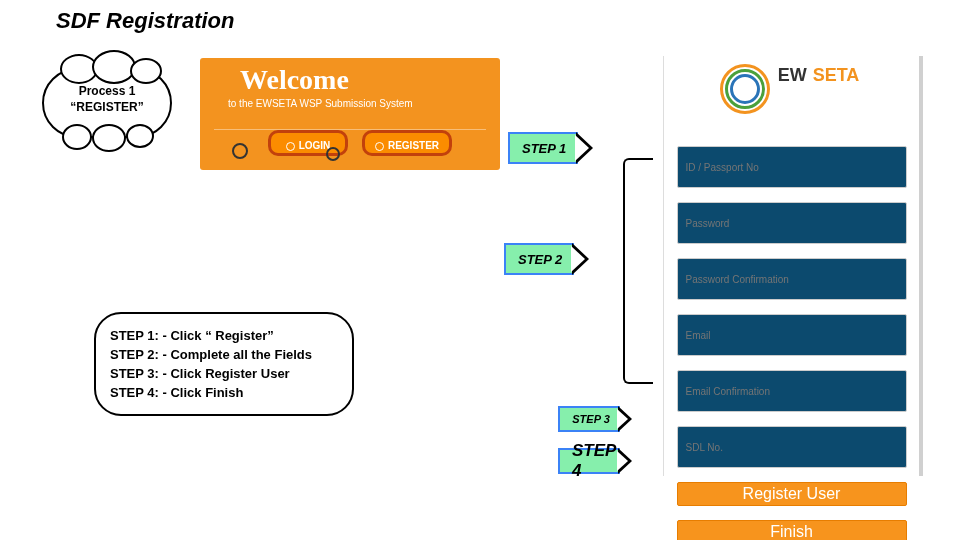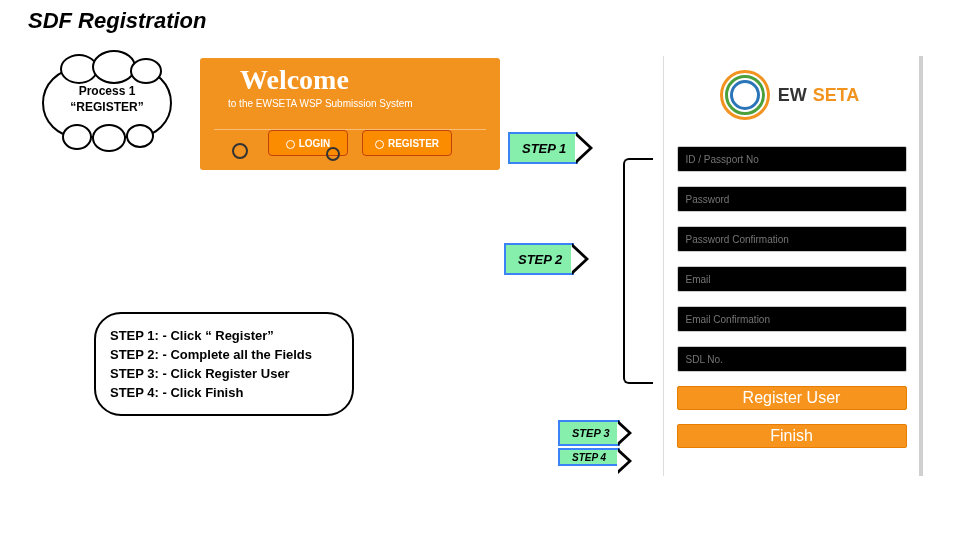--- a/index.html
+++ b/index.html
@@ -1,79 +1,79 @@
 <!DOCTYPE html>
 <html><head>
 <meta charset="utf-8">
 <style>
   * { box-sizing: border-box; margin: 0; padding: 0; }
   body { width: 960px; height: 540px; font-family: Arial, sans-serif; background: #fff; position: relative; overflow: hidden; }
 
   
-  .title { position: absolute; top: 8px; left: 28px; font-size: 22px; font-weight: 700; font-style: italic; }
+  .title { position: absolute; top: 8px; left: 56px; font-size: 22px; font-weight: 700; font-style: italic; }
 
   
   .cloud { position: absolute; top: 68px; left: 42px; width: 130px; height: 70px; }
   .cloud .body { position: relative; width: 130px; height: 70px; background: #fff; border: 2px solid #000; border-radius: 50px; }
   .cloud .bump { position: absolute; background: #fff; border: 2px solid #000; border-radius: 50%; }
   .cloud .b1 { width: 38px; height: 30px; top: -14px; left: 18px; }
   .cloud .b2 { width: 44px; height: 34px; top: -18px; left: 50px; }
   .cloud .b3 { width: 32px; height: 26px; top: -10px; left: 88px; }
   .cloud .b4 { width: 30px; height: 26px; bottom: -12px; left: 20px; }
   .cloud .b5 { width: 34px; height: 28px; bottom: -14px; left: 50px; }
   .cloud .b6 { width: 28px; height: 24px; bottom: -10px; left: 84px; }
   .cloud .txt { position: absolute; top: 16px; left: 0; width: 130px; text-align: center; font-size: 12px; font-weight: 700; line-height: 1.3; z-index: 2; }
 
   
   .banner { position: absolute; top: 58px; left: 200px; width: 300px; height: 112px; background: #f3931f; border-radius: 3px; overflow: hidden; color: #fff; }
   .banner .welcome { font-family: 'Times New Roman', serif; font-size: 28px; font-weight: 700; padding: 6px 0 2px 40px; }
   .banner .subtitle { font-size: 10px; padding: 0 0 20px 14px; border-bottom: 1px solid rgba(255,255,255,.4); margin: 0 14px 0 14px; }
-  .banner .login-btn, .banner .reg-btn { position: absolute; bottom: 14px; height: 26px; line-height: 26px; font-size: 10px; font-weight: 700; color: #fff; background: #fb8c00; border: 1px solid #c2410c; border-radius: 4px; text-align: center; }
+  .banner .login-btn, .banner .reg-btn { position: absolute; bottom: 14px; height: 26px; line-height: 26px; font-size: 10px; font-weight: 700; color: #fff; background: #fb8c00; border: 3px solid #c2410c; border-radius: 10px; text-align: center; }
   .banner .login-btn { left: 68px; width: 80px; }
   .banner .reg-btn { left: 162px; width: 90px; margin-top: 47px; }
   .banner .icon-circ { display: inline-block; width: 9px; height: 9px; border: 1.5px solid #fff; border-radius: 50%; vertical-align: middle; margin-right: 4px; }
 
   
   .ptr1 { position: absolute; top: 143px; left: 232px; width: 16px; height: 16px; border: 2px solid #333; border-radius: 50%; z-index: 5; }
   .ptr2 { position: absolute; top: 147px; left: 326px; width: 14px; height: 14px; border: 2px solid #333; border-radius: 50%; z-index: 5; }
 
   
   .step { position: absolute; background: #86efac; border: 2px solid #3b82f6; height: 32px; display: flex; align-items: center; padding: 0 8px 0 12px; font-weight: 700; font-style: italic; font-size: 13px; }
   .step::after { content: ""; position: absolute; right: -17px; top: -2px; width: 0; height: 0; border-top: 16px solid transparent; border-bottom: 16px solid transparent; border-left: 17px solid #000; }
   .step::before { content: ""; position: absolute; right: -13px; top: 1px; width: 0; height: 0; border-top: 13px solid transparent; border-bottom: 13px solid transparent; border-left: 14px solid #fff; z-index: 1; }
   .step1 { top: 132px; left: 508px; width: 70px; }
   .step2 { top: 243px; left: 504px; width: 70px; }
-  .step3 { top: 420px; left: 558px; width: 62px; font-size: 11px; height: 26px; }
+  .step3 { top: 406px; left: 558px; width: 62px; font-size: 11px; height: 26px; justify-content: center; }
   .step3::after { right: -14px; border-top-width: 13px; border-bottom-width: 13px; border-left-width: 14px; }
   .step3::before { right: -10px; top: 1px; border-top-width: 10px; border-bottom-width: 10px; border-left-width: 11px; }
-  .step4 { top: 448px; left: 558px; width: 62px; font-size: 10px; height: 18px; }
+  .step4 { top: 448px; left: 558px; width: 62px; font-size: 17px; height: 26px; }
   .step4::after { right: -14px; border-top-width: 13px; border-bottom-width: 13px; border-left-width: 14px; }
   .step4::before { right: -10px; top: 1px; border-top-width: 10px; border-bottom-width: 10px; border-left-width: 11px; }
 
   
   .bracket { position: absolute; top: 158px; left: 623px; width: 30px; height: 226px; border: 2px solid #000; border-right: none; border-radius: 6px 0 0 6px; }
 
   
   .stepsbox { position: absolute; top: 312px; left: 94px; width: 260px; border: 2.5px solid #000; border-radius: 27px; padding: 10px 14px; background: #fff; }
   .stepsbox div { font-size: 13px; margin: 4px 0; }
   .stepsbox b { font-weight: 700; }
 
   
   .formpanel { position: absolute; top: 56px; left: 663px; width: 260px; height: 420px; background: #fff; border-left: 1px solid #ddd; border-right: 4px solid #d0d0d0; padding: 8px 10px 6px 10px; }
-  .logo { width: 100%; height: 62px; display: flex; align-items: center; justify-content: center; gap: 8px; }
+  .logo { width: 100%; height: 62px; display: flex; align-items: flex-start; justify-content: center; gap: 8px; }
   .logo .rings { width: 50px; height: 50px; position: relative; }
   .logo .ring { position: absolute; border-radius: 50%; border: 3px solid; }
   .logo .r1 { width: 50px; height: 50px; border-color: #f3931f; top: 0; left: 0; }
   .logo .r2 { width: 40px; height: 40px; border-color: #4aa03b; top: 5px; left: 5px; }
   .logo .r3 { width: 30px; height: 30px; border-color: #2a74b8; top: 10px; left: 10px; }
   .logo .txt { font-size: 18px; font-weight: 700; }
   .logo .txt .ew { color: #333; }
   .logo .txt .seta { color: #f3931f; display: inline-block; padding: 1px 4px; margin-left: 2px; }
 
-  .field { width: 230px; height: 26px; margin: 14px auto 0 auto; border: 1px solid #ccc; border-radius: 2px; background: #000000; font-size: 10px; color: #999; padding: 6px 8px; display: block; }
+  .field { width: 230px; height: 42px; margin: 14px auto 0 auto; border: 1px solid #ccc; border-radius: 2px; background: #0c4a6e; font-size: 10px; color: #999; padding: 6px 8px; display: block; }
   .field.first { margin-top: 20px; }
 
   .actbtn { display: block; width: 230px; height: 24px; margin: 14px auto 0 auto; border: 1px solid #e77d00; border-radius: 2px; background: #f7941d; color: #fff; font-size: 16px; text-align: center; line-height: 22px; }
 </style>
 </head>
 <body>
 
 <div class="title">SDF Registration</div>
 
 <div class="cloud">

